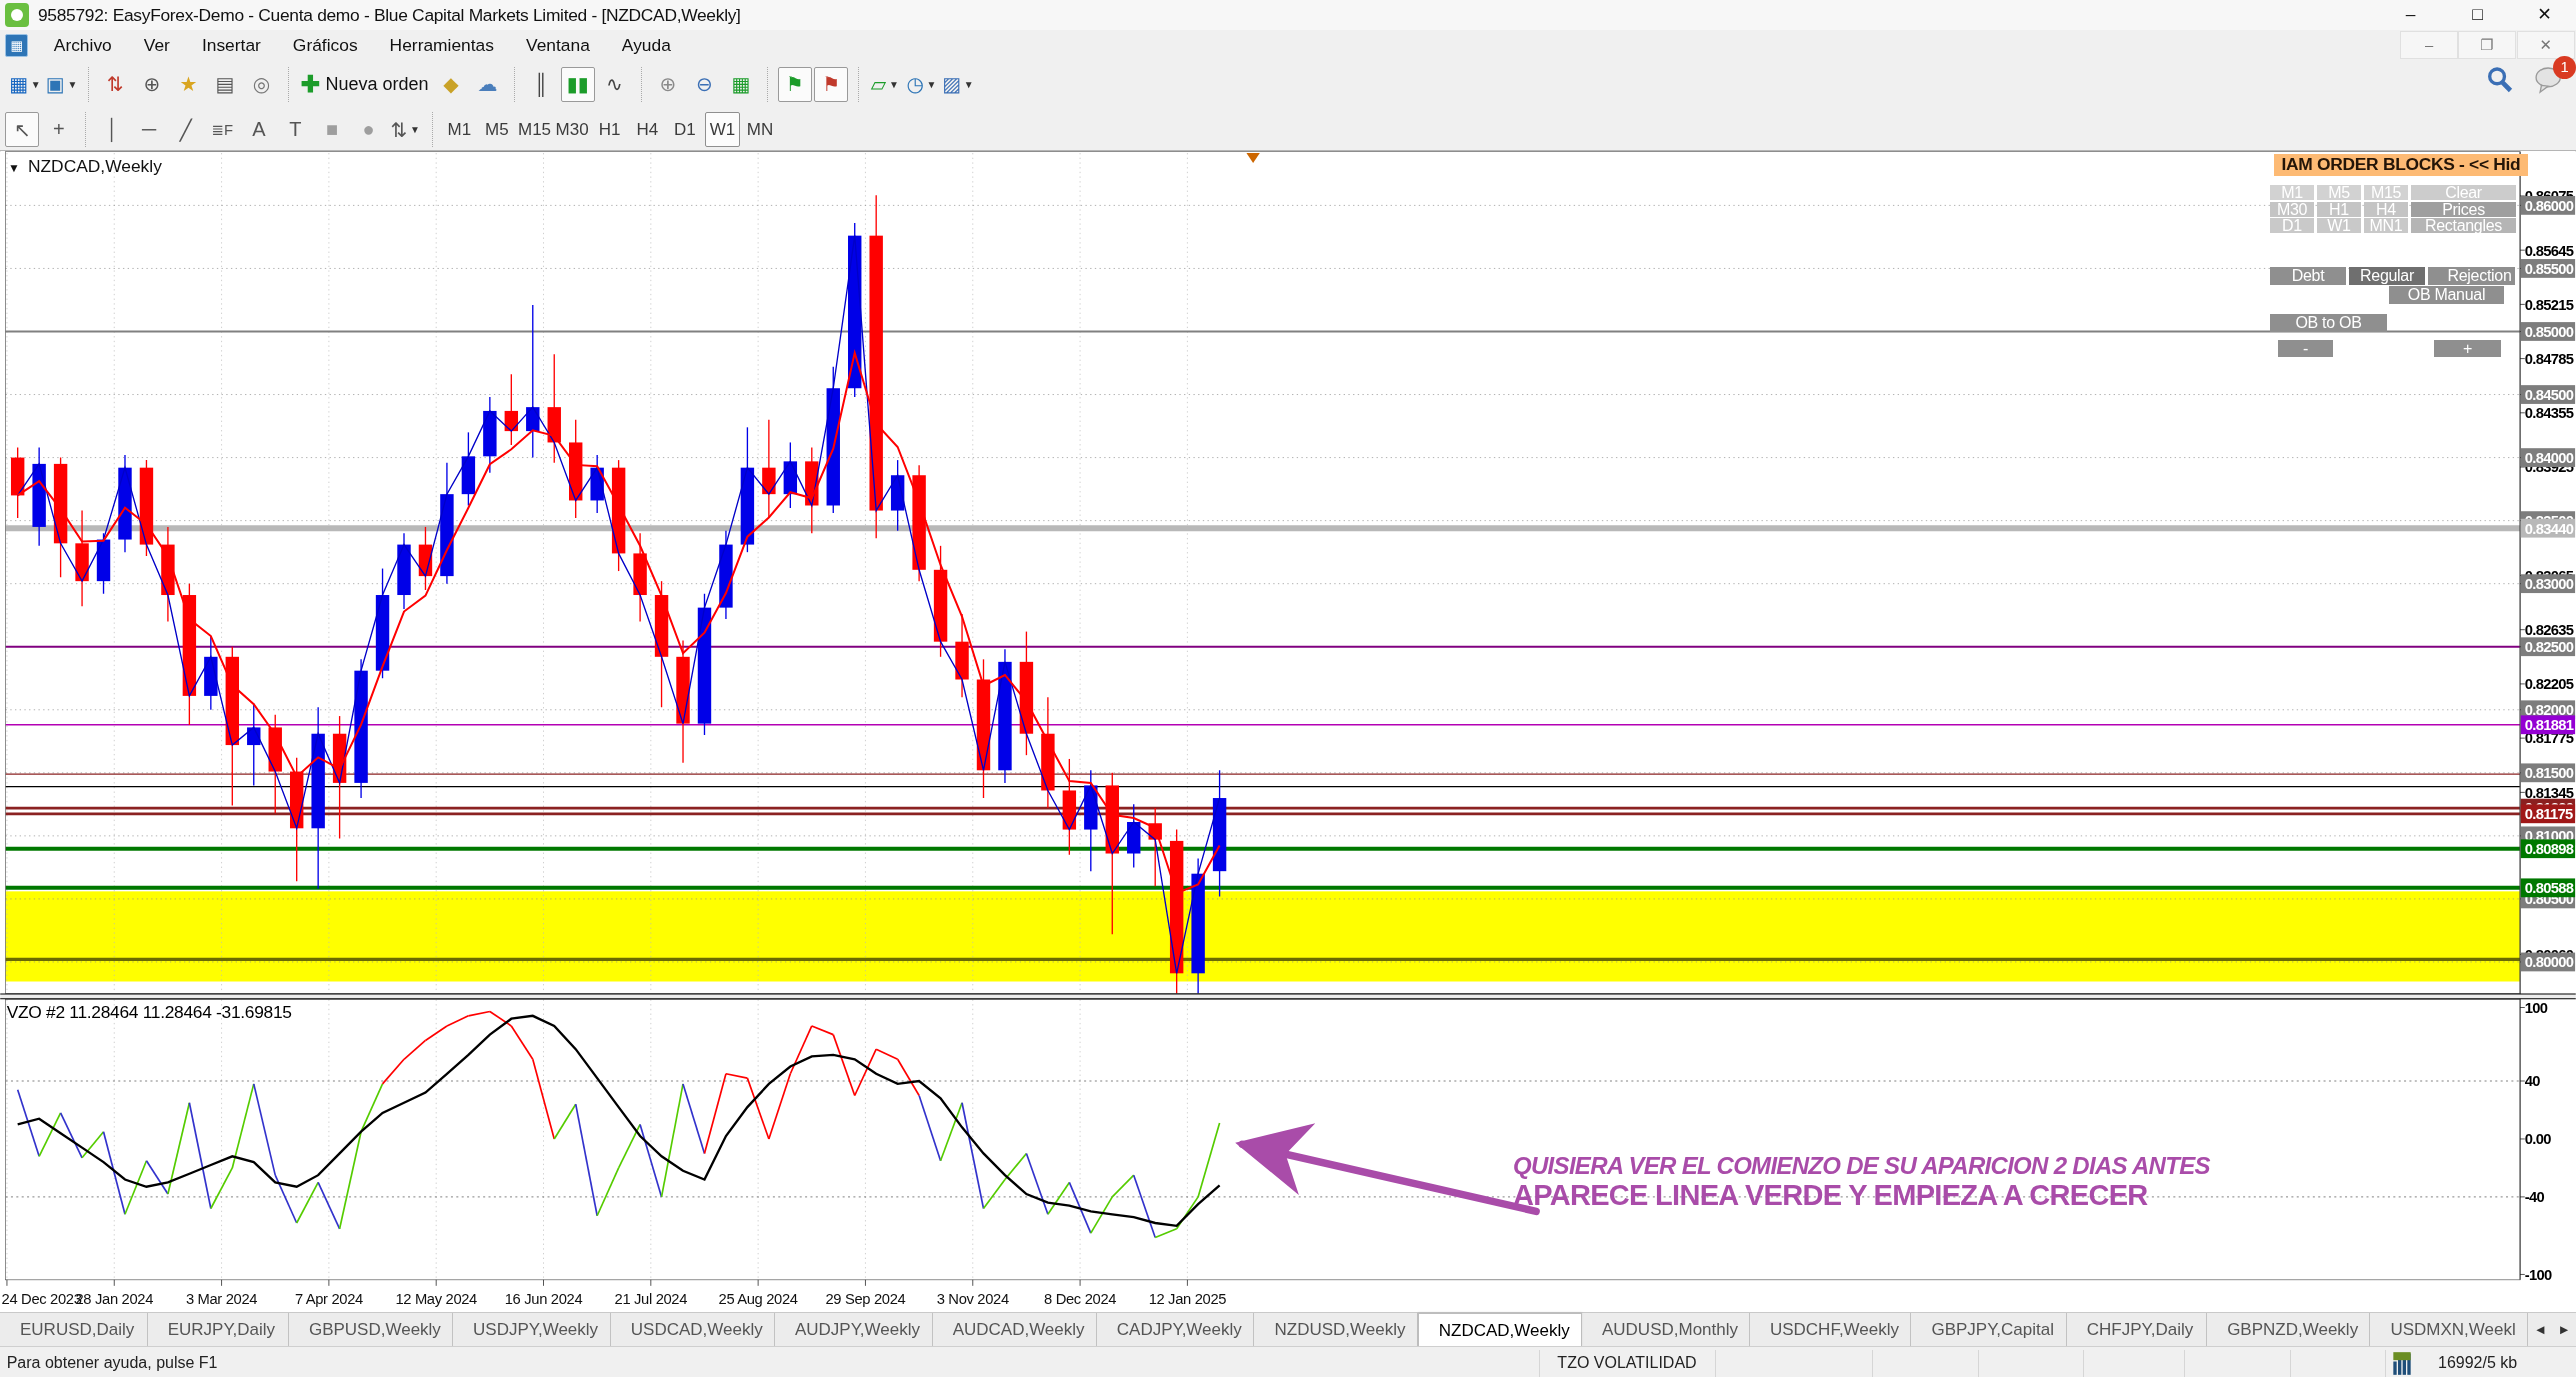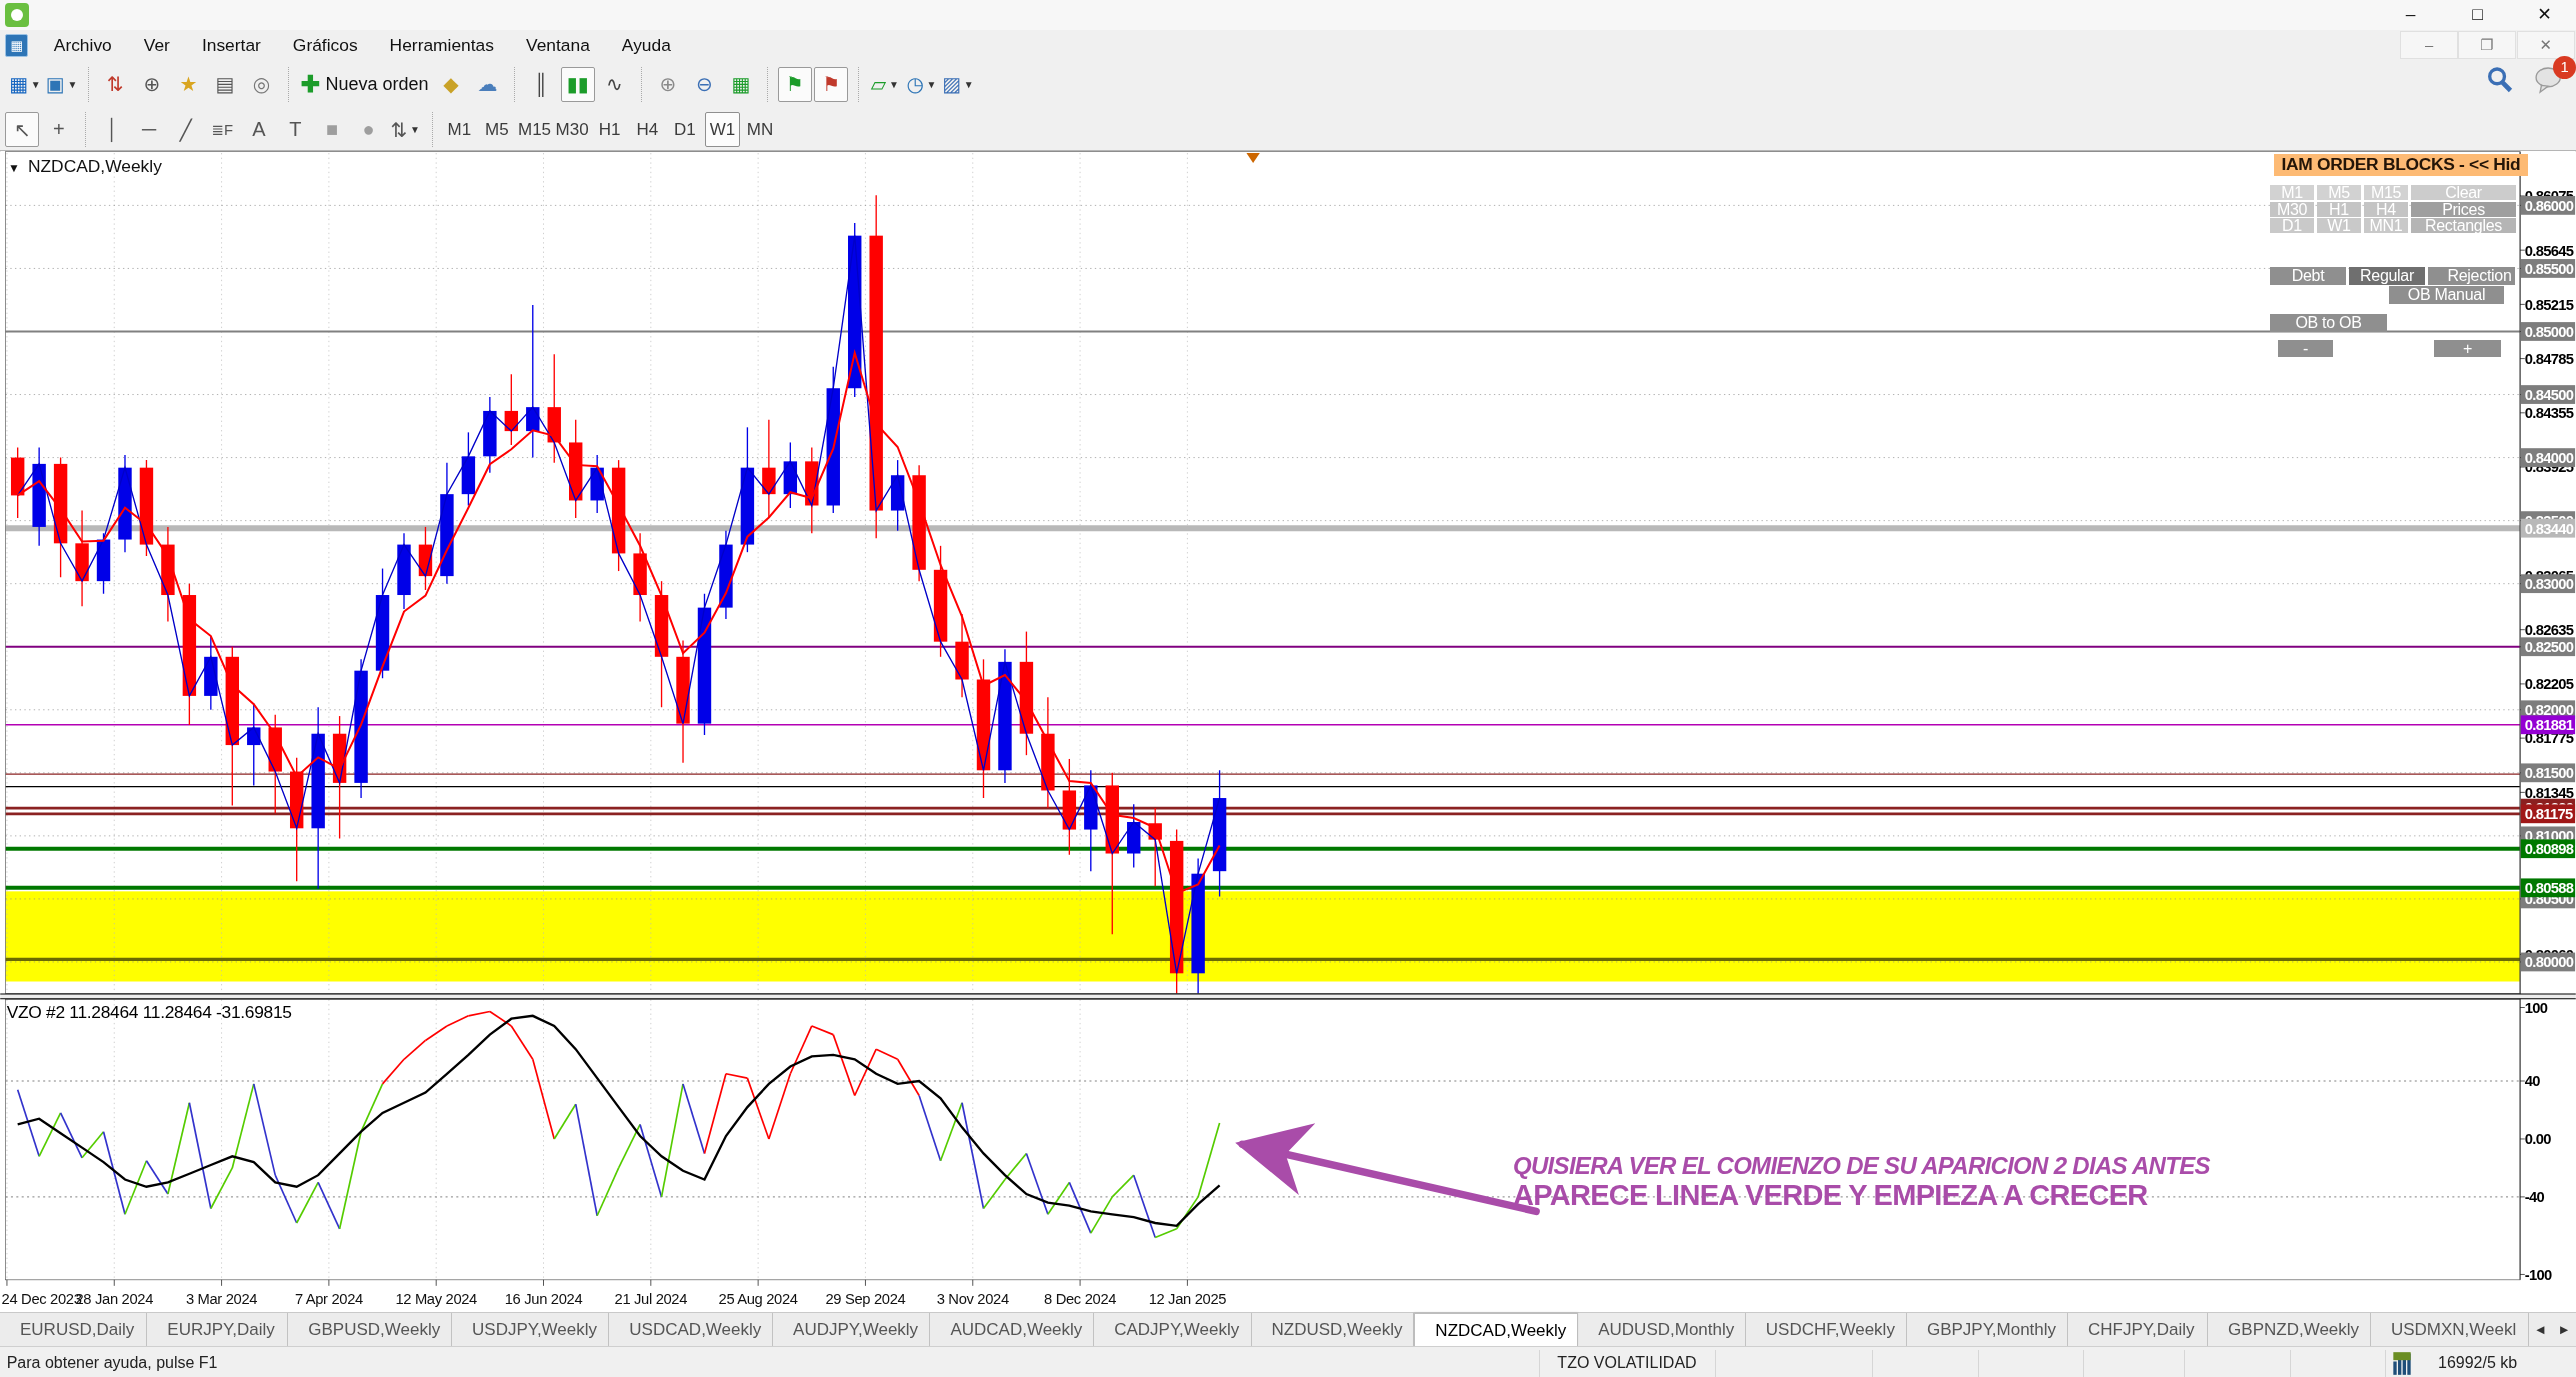--- a/index.html
+++ b/index.html
@@ -53,20 +53,21 @@
   #sb-help { position:absolute; left:6.7px; top:6.7px; }
   #sb-expert { position:absolute; left:1539px; width:176px; top:6.7px; text-align:center; }
   #sb-conn { position:absolute; left:2438px; top:6.7px; }
   #sb-bars { position:absolute; left:2392px; top:5.4px; }
 </style>
 </head>
 <body>
 
 <div id="titlebar">
   <div id="app-logo"></div>
+  <span id="title-text">9585792: EasyForex-Demo - Cuenta demo - Blue Capital Markets Limited - [NZDCAD,Weekly]</span>
   <div class="wbtn" style="right:134px;">–</div>
   <div class="wbtn" style="right:67px;">□</div>
   <div class="wbtn" style="right:0;">✕</div>
 </div>
 
 <div id="menubar">
   <div id="menu-icon">▦</div>
 
   <div class="menu-item">Archivo</div>
     <div class="menu-item">Ver</div>
@@ -626,21 +627,21 @@
     <div class="tab">GBPUSD,Weekly</div>
     <div class="tab">USDJPY,Weekly</div>
     <div class="tab">USDCAD,Weekly</div>
     <div class="tab">AUDJPY,Weekly</div>
     <div class="tab">AUDCAD,Weekly</div>
     <div class="tab">CADJPY,Weekly</div>
     <div class="tab">NZDUSD,Weekly</div>
     <div class="tab active">NZDCAD,Weekly</div>
     <div class="tab">AUDUSD,Monthly</div>
     <div class="tab">USDCHF,Weekly</div>
-    <div class="tab">GBPJPY,Monthly</div>
+    <div class="tab">GBPJPY,Capital</div>
     <div class="tab">CHFJPY,Daily</div>
     <div class="tab">GBPNZD,Weekly</div>
     <div class="tab">USDMXN,Weekl</div>
     <div class="tab-arrow">◄</div>
     <div class="tab-arrow">►</div>
   </div>
 
 <div id="statusbar">
   <span id="sb-help">Para obtener ayuda, pulse F1</span>
   <span id="sb-expert">TZO VOLATILIDAD</span>

